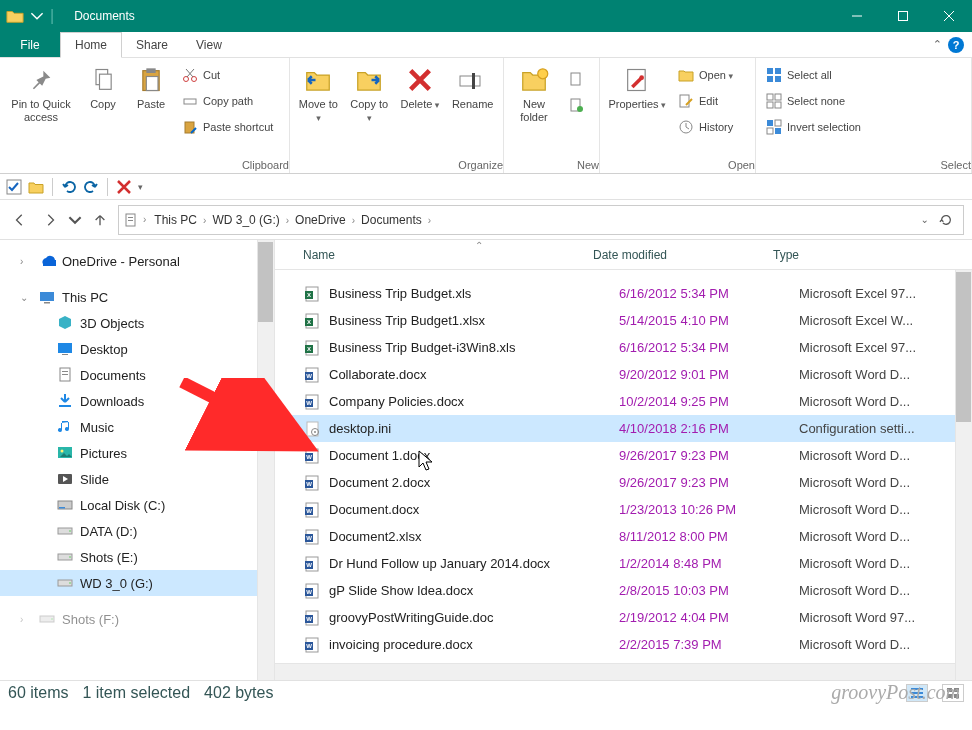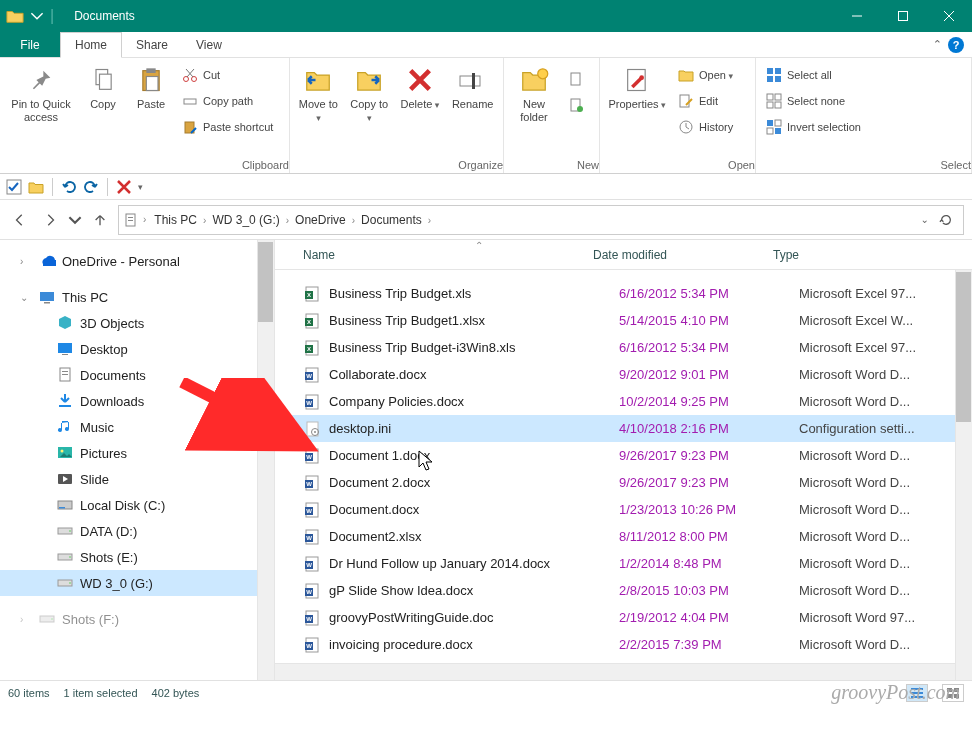--- a/index.html
+++ b/index.html
@@ -74,21 +74,21 @@
 .files .thumb{ position:absolute; right:1px; top:2px; width:15px; height:150px; background:#c2c2c2;}
 .files .hscroll{ position:absolute; left:0; right:17px; bottom:0; height:17px; background:#f0f0f0; border-top:1px solid #e5e5e5;}
 .row{ display:flex; align-items:center; height:27px; font-size:13px; color:#222; padding-left:28px;}
 .row.sel{ background:#cce8ff;}
 .row .ic{ width:20px; height:20px; margin-right:6px; display:flex; align-items:center; justify-content:center;}
 .row .n{ width:290px; white-space:nowrap; overflow:hidden; text-overflow:ellipsis;}
 .row .d{ width:180px; color:#a21caf;}
 .row .t{ flex:1; color:#444; white-space:nowrap; overflow:hidden; text-overflow:ellipsis;}
 
 
-.status{ height:24px; border-top:1px solid #e1e1e1; display:flex; align-items:center; font-size:11px; color:#355; padding:0 8px; gap:14px;}
+.status{ height:24px; border-top:1px solid #e1e1e1; display:flex; align-items:center; font-size:16px; color:#355; padding:0 8px; gap:14px;}
 .status .sp{flex:1;}
 .status .vbtn{ width:22px; height:18px; border:1px solid #ccc; display:flex; align-items:center; justify-content:center;}
 
 
 .arrow-anno{ position:absolute; left:178px; top:378px; pointer-events:none; z-index:50;}
 
 
 .cursor{ position:absolute; left:418px; top:450px; z-index:60; pointer-events:none;}
 
 

